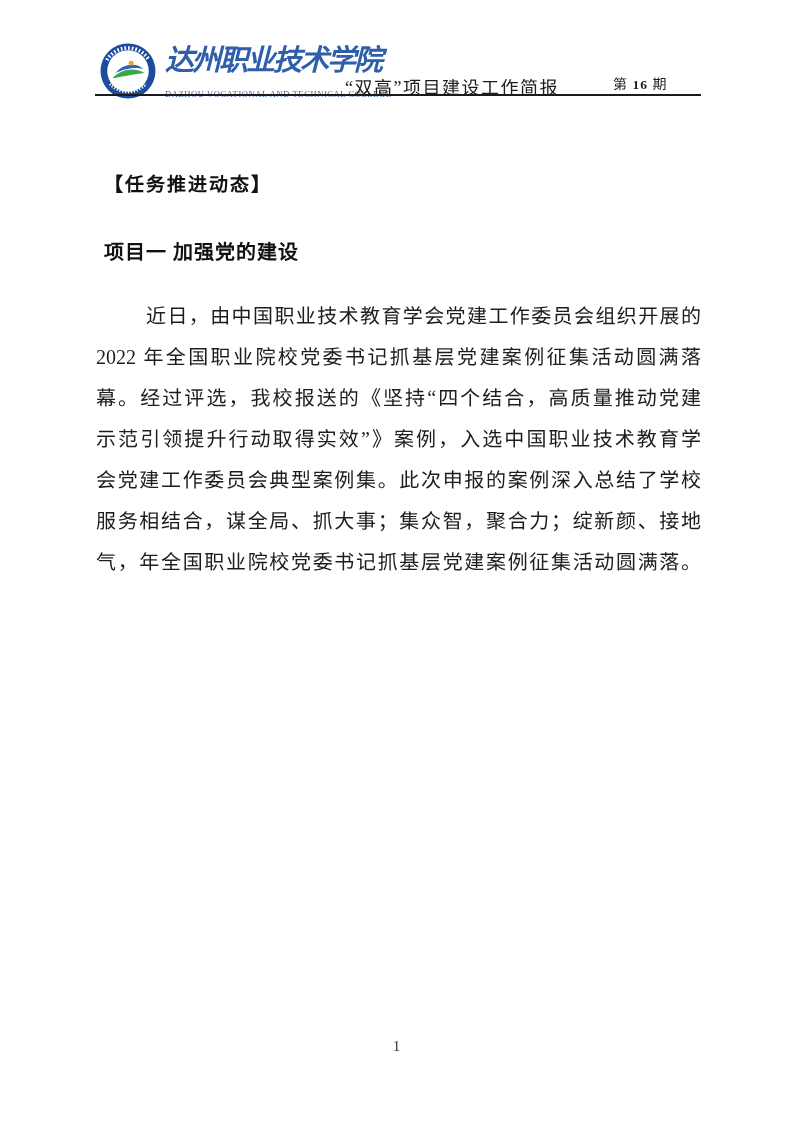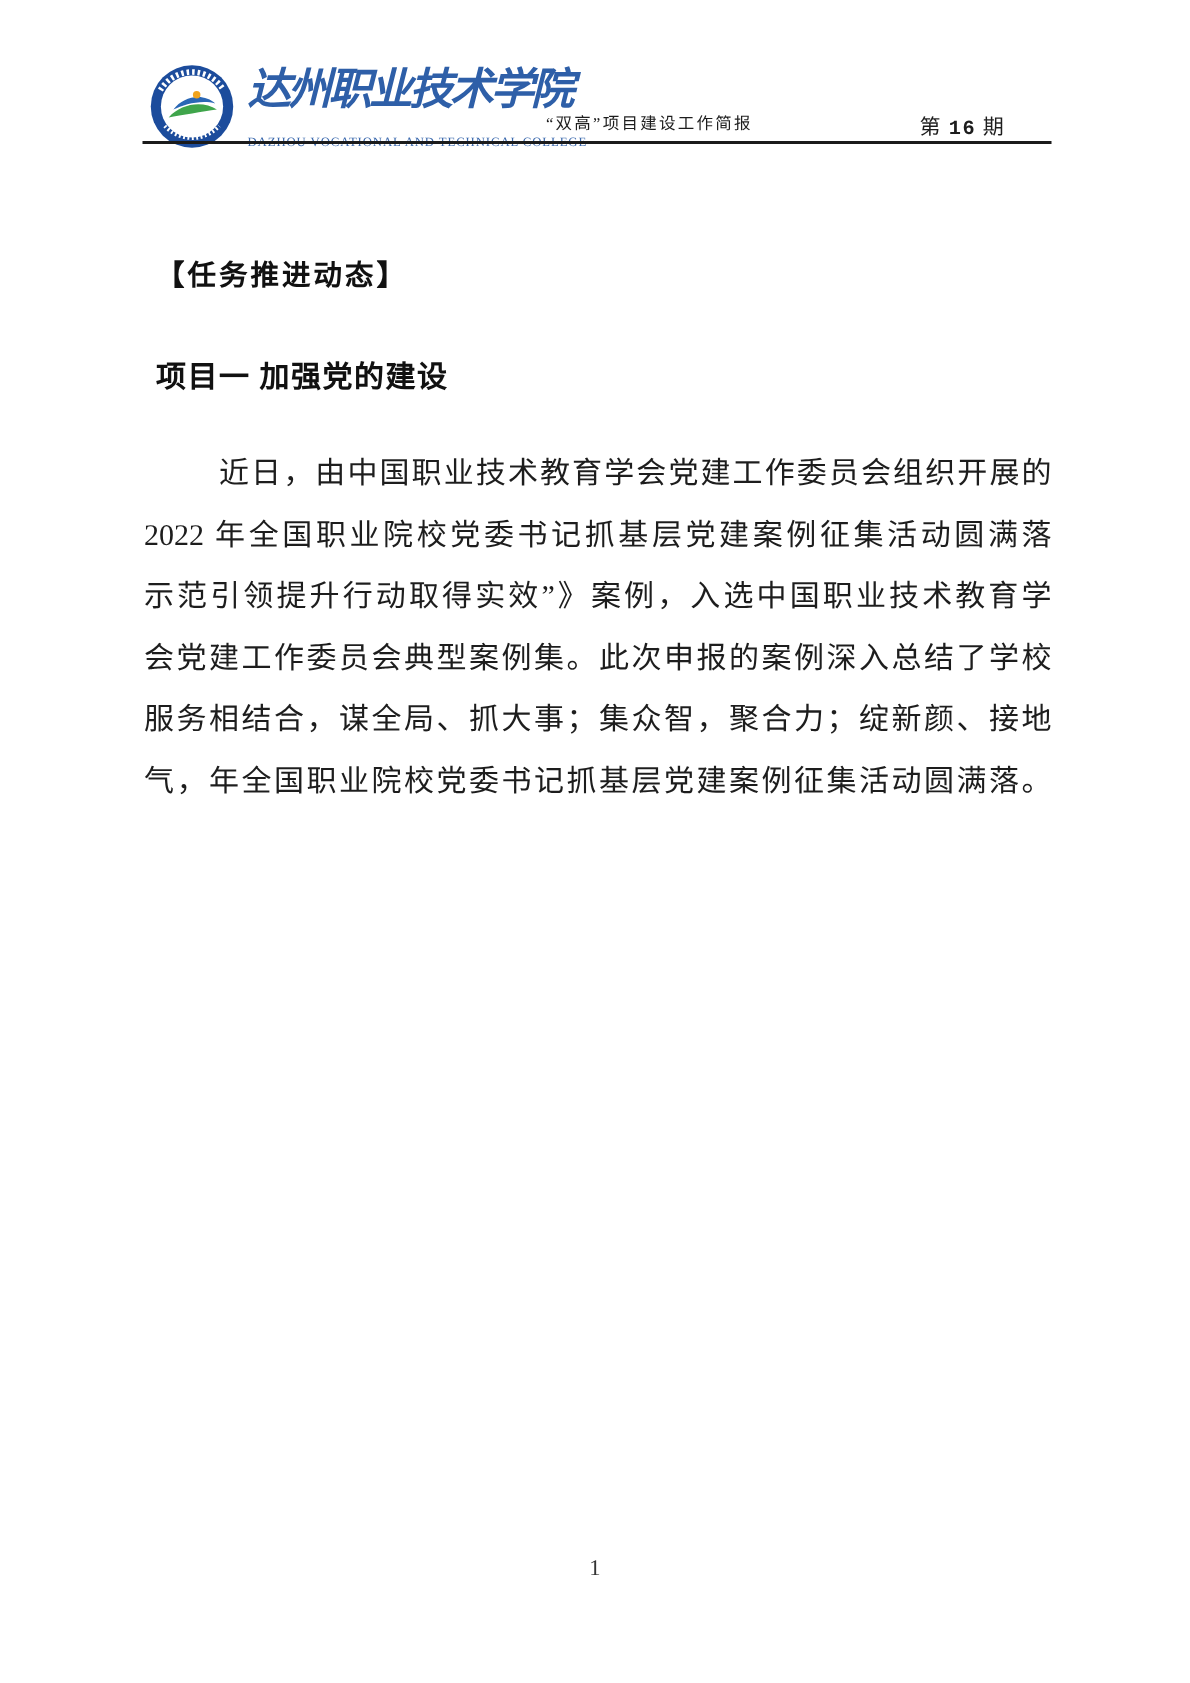--- a/index.html
+++ b/index.html
@@ -48,39 +48,39 @@
   .college-name-en {
     margin-top: 12px;
     font-size: 8.5px;
     letter-spacing: 0.6px;
     color: #3a68ad;
     white-space: nowrap;
     font-family: "Liberation Serif", "DejaVu Serif", serif;
   }
   .bulletin-title {
     position: absolute;
-    left: 364px;
+    left: 345px;
     top: 73px;
-    font-size: 11px;
+    font-size: 18px;
     letter-spacing: 1.5px;
     color: #1d1d1d;
     white-space: nowrap;
   }
   .issue-label {
     position: absolute;
     left: 613px;
     top: 73px;
     font-size: 14px;
     letter-spacing: 1px;
     color: #1d1d1d;
     white-space: nowrap;
   }
   .issue-label .issue-number {
     font-weight: 700;
-    font-family: Liberation Mono, monospace;
+    font-family: Liberation Serif, serif;
     font-size: 13.5px;
   }
   .header-rule {
     position: absolute;
     left: 95px;
     top: 94px;
     width: 606px;
     height: 2px;
     background: #1b1b1b;
   }
@@ -165,20 +165,21 @@
   <div class="issue-label"><span>第 </span><span class="issue-number">16</span><span> 期</span></div>
 
   <div class="header-rule"></div>
 
   <div class="section-title">【任务推进动态】</div>
   <div class="project-heading">项目一 加强党的建设</div>
 
   <div class="body-paragraph">
     <div class="body-line first-line">近日，由中国职业技术教育学会党建工作委员会组织开展的</div>
     <div class="body-line">2022 年全国职业院校党委书记抓基层党建案例征集活动圆满落</div>
+    <div class="body-line">幕。经过评选，我校报送的《坚持“四个结合，高质量推动党建</div>
     <div class="body-line">示范引领提升行动取得实效”》案例，入选中国职业技术教育学</div>
     <div class="body-line">会党建工作委员会典型案例集。此次申报的案例深入总结了学校</div>
     <div class="body-line">服务相结合，谋全局、抓大事；集众智，聚合力；绽新颜、接地</div>
     <div class="body-line">气，年全国职业院校党委书记抓基层党建案例征集活动圆满落。</div>
   </div>
 
   <div class="page-number">1</div>
 
 </div>
 

